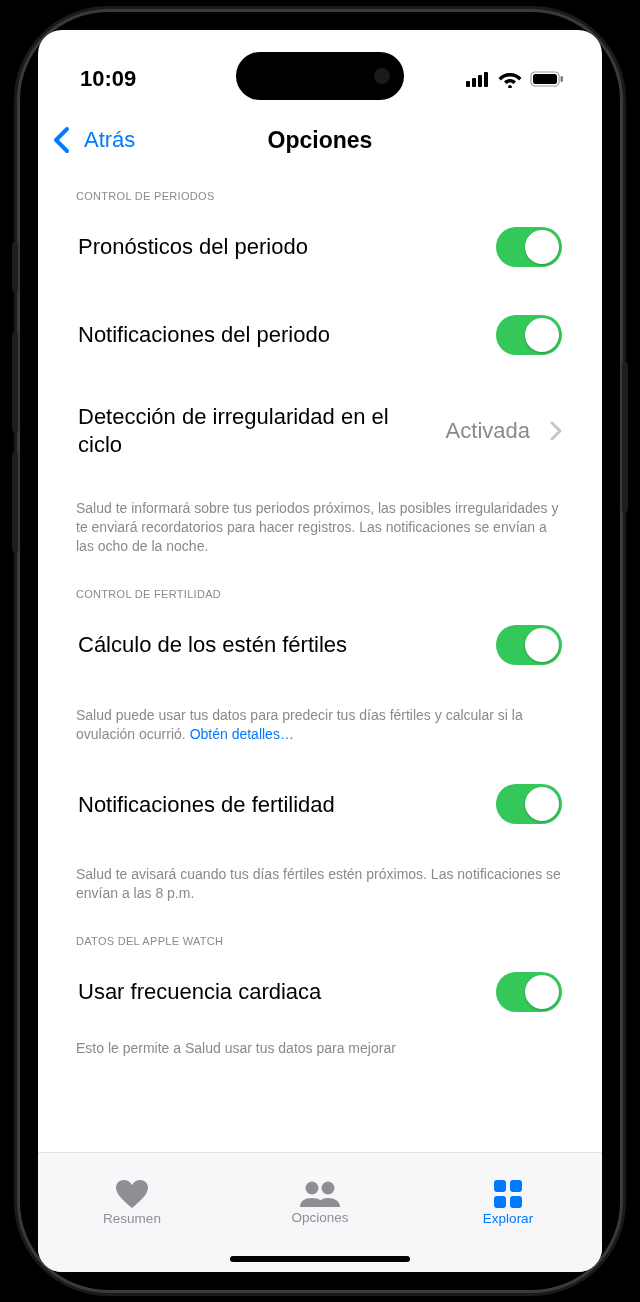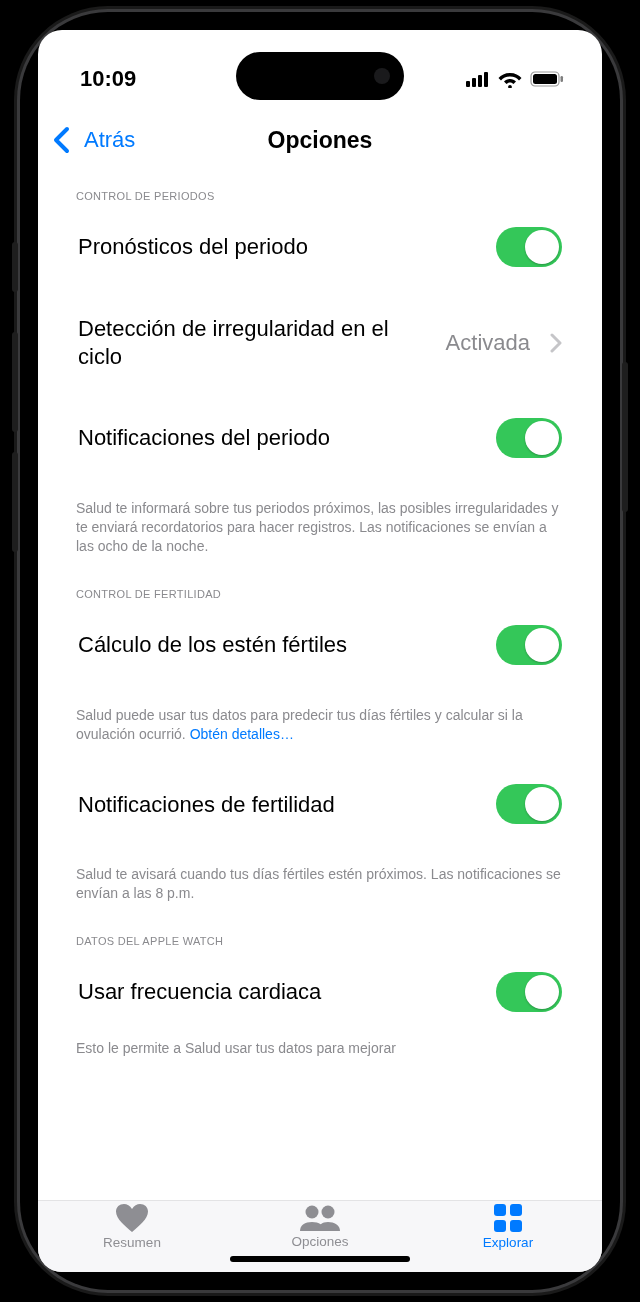--- a/index.html
+++ b/index.html
@@ -114,21 +114,21 @@
   }
   .switch::after {
     content:"";
     position:absolute; right:3px; top:3px;
     width:34px; height:34px; background:#fff; border-radius:50%;
     box-shadow:0 1px 2px rgba(0,0,0,0.25);
   }
 
   .tabbar {
     position:absolute; left:0; right:0; bottom:0;
-    height:72px;
+    height:120px;
     background:rgba(247,247,249,0.95);
     border-top:1px solid rgba(0,0,0,0.08);
     display:flex;
     padding-bottom:20px;
     margin-top:13px;
   }
   .tab {
     flex:1;
     display:flex; flex-direction:column; align-items:center; justify-content:center;
     gap:2px;
@@ -197,34 +197,34 @@
     <div class="content">
 
       <div class="section-header first">CONTROL DE PERIODOS</div>
 
       <div class="cell">
         <div class="label">Pronósticos del periodo</div>
         <div class="switch"></div>
       </div>
 
       <div class="cell">
+        <div class="label">Notificaciones del periodo</div>
+        <div class="switch"></div>
+      </div>
+
+      <div class="cell">
         <div class="label">Detección de irregularidad en el ciclo</div>
         <div class="value">Activada</div>
         <span class="chev">
           <svg width="12" height="20" viewBox="0 0 12 20">
               <path d="M2 2 L10 10 L2 18" stroke="#c5c5c8" stroke-width="3" fill="none" stroke-linecap="round" stroke-linejoin="round"></path>
             </svg>
         </span>
       </div>
 
-      <div class="cell">
-        <div class="label">Notificaciones del periodo</div>
-        <div class="switch"></div>
-      </div>
-
       <div class="footer-text">Salud te informará sobre tus periodos próximos, las posibles irregularidades y te enviará recordatorios para hacer registros. Las notificaciones se envían a las ocho de la noche.</div>
 
       <div class="section-header">CONTROL DE FERTILIDAD</div>
 
       <div class="cell">
         <div class="label">Cálculo de los estén fértiles</div>
         <div class="switch"></div>
       </div>
 
       <div class="footer-text">

